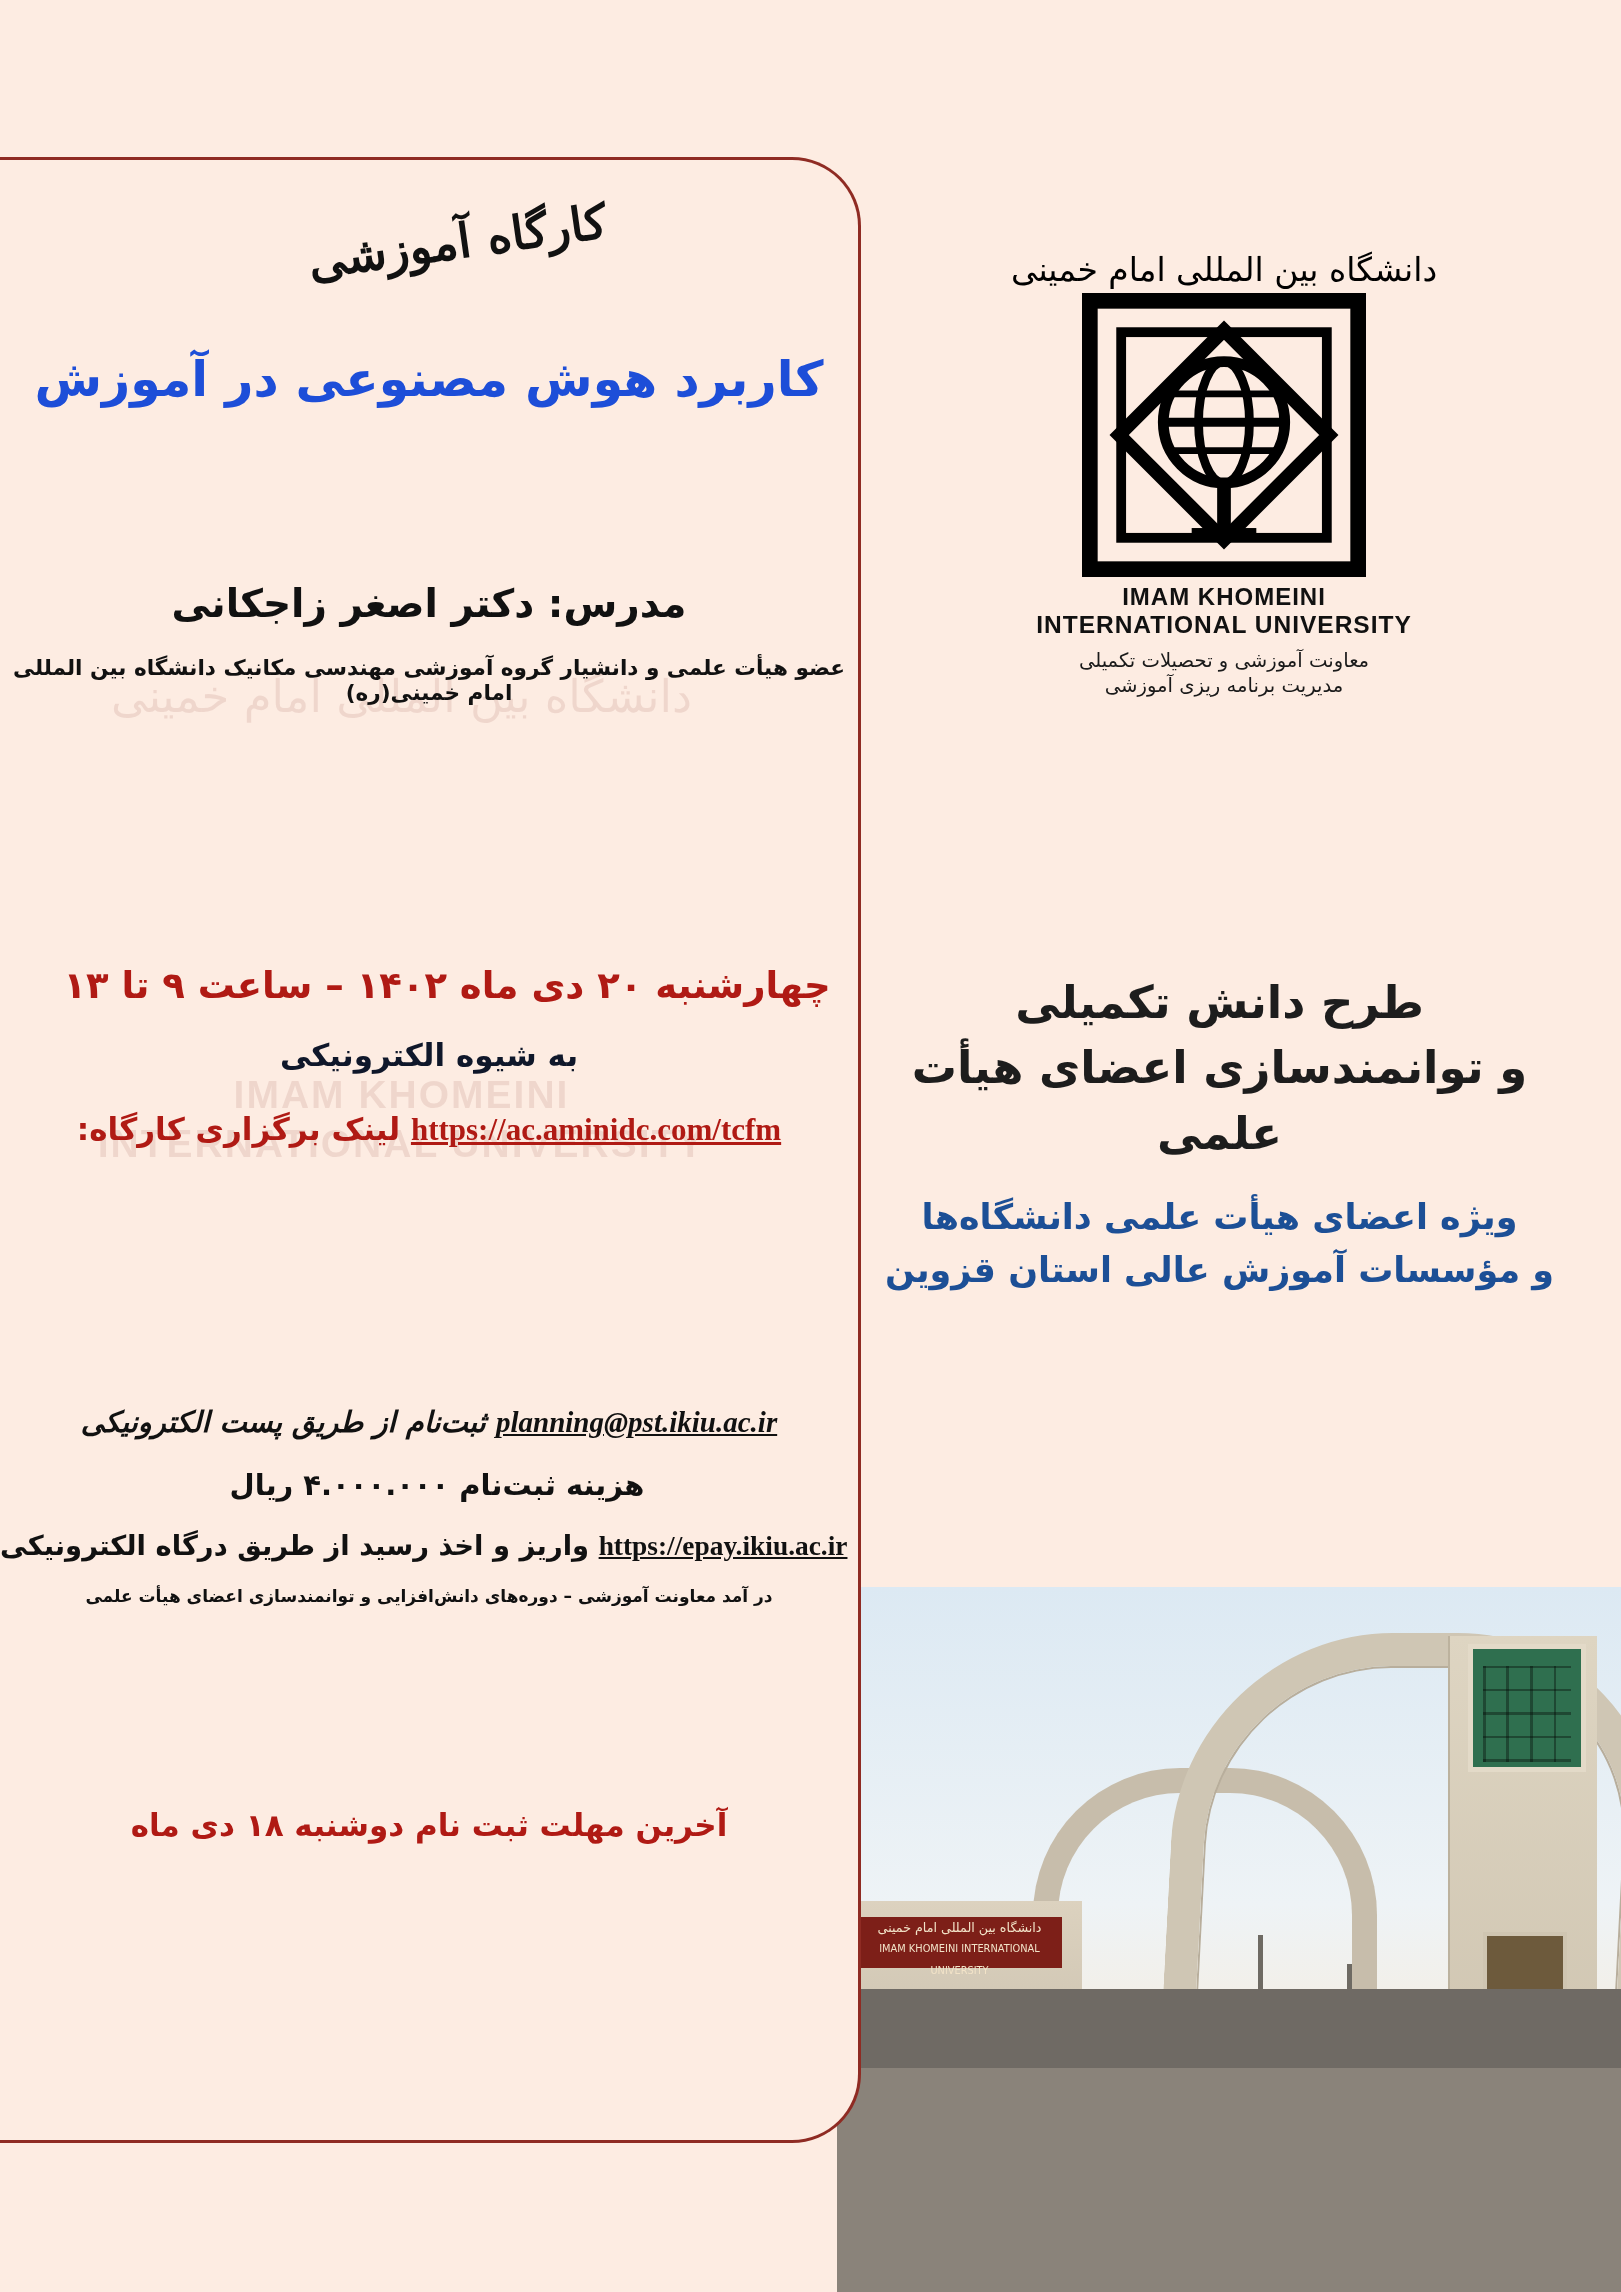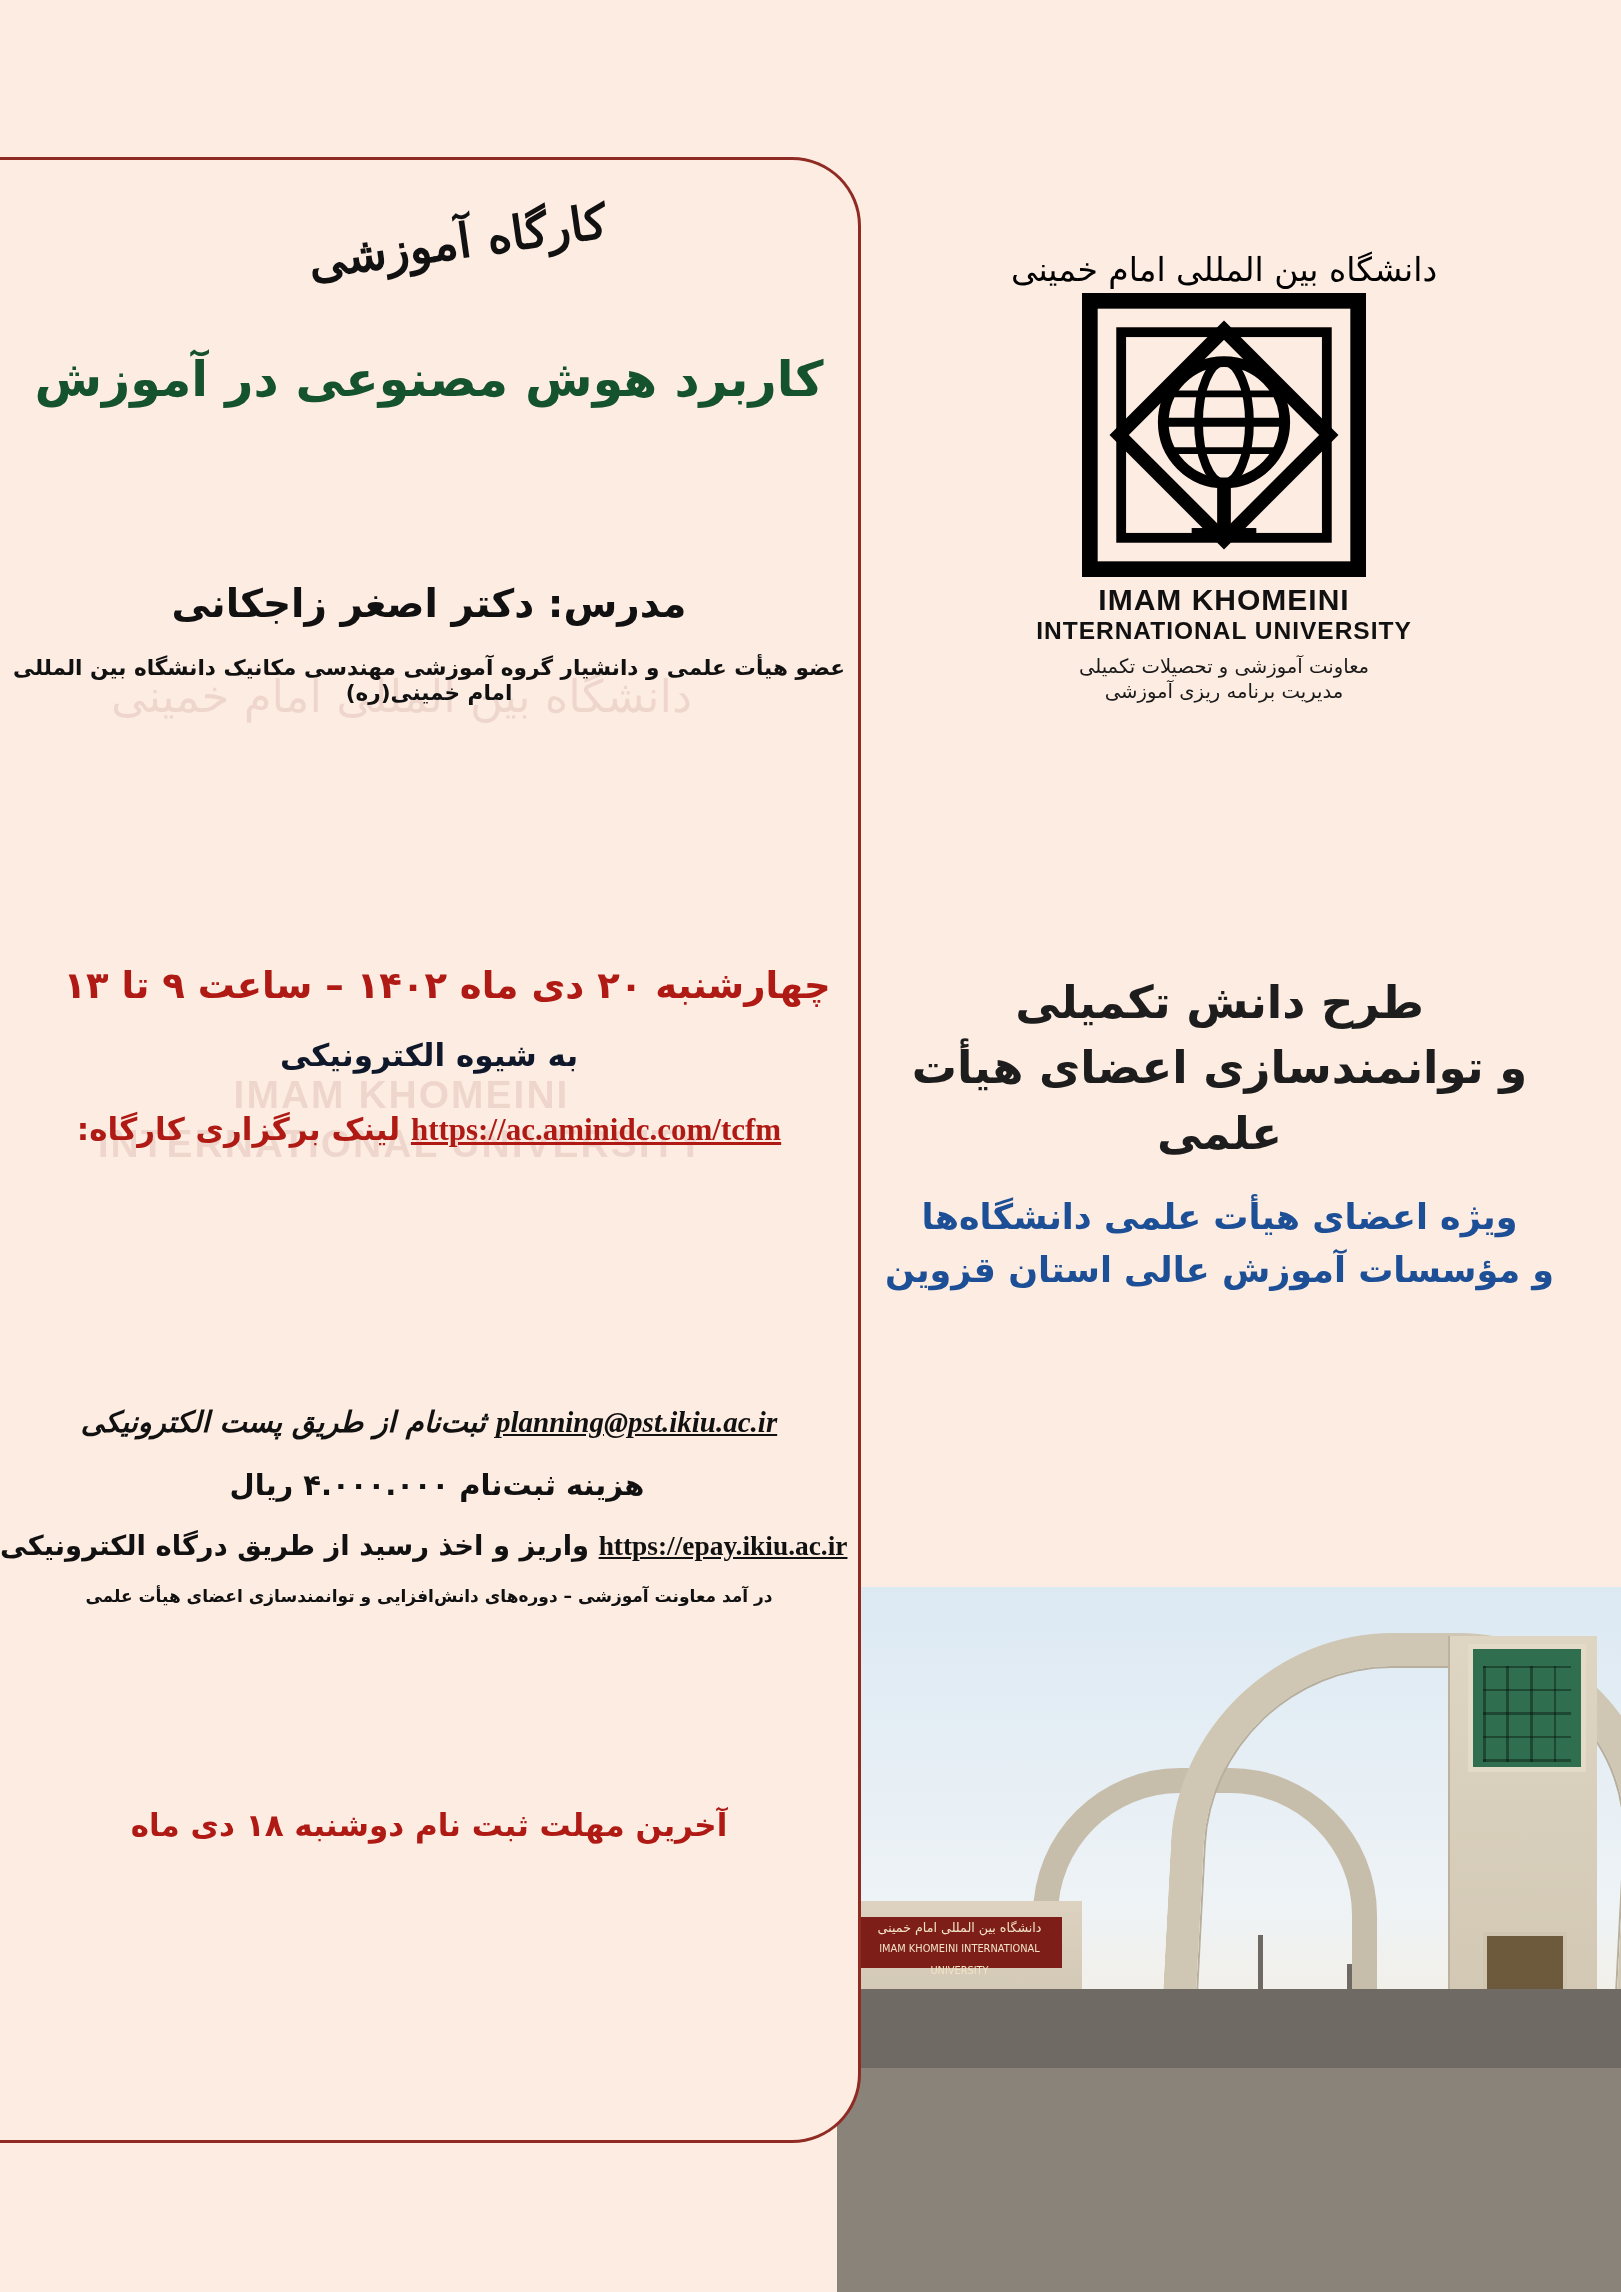--- a/index.html
+++ b/index.html
@@ -47,21 +47,21 @@
     margin: 0 auto;
     position: relative;
   }
   .logo-mark svg { display: block; }
   .logo-en1, .logo-en2 {
     font-family: "Liberation Sans", sans-serif;
     font-weight: bold;
     color: #111;
     letter-spacing: 1px;
   }
-  .logo-en1 { font-size: 30px; margin-top: 5.9px; }
+  .logo-en1 { font-size: 24px; margin-top: 5.9px; }
   .logo-en2 { font-size: 24.5px; }
   .logo-fa1, .logo-fa2 {
     font-size: 19.6px;
     color: #1a1a1a;
     margin-top: 9.8px;
     font-family: "DejaVu Sans", sans-serif;
   }
   .logo-fa2 { margin-top: 2px; }
 
   .plan-title {
@@ -259,21 +259,21 @@
     font-weight: bold;
     color: #111;
     transform: rotate(-8deg);
     font-family: "DejaVu Serif", serif;
   }
   .main-title {
     position: absolute;
     top: 191px;
     left: 0; right: 0;
     text-align: center;
-    color: #14532d;
+    color: #1d4ed8;
     font-weight: bold;
     font-size: 49px;
   }
   .teacher {
     position: absolute;
     top: 421px;
     left: 0; right: 0;
     text-align: center;
     color: #111;
     font-weight: bold;

